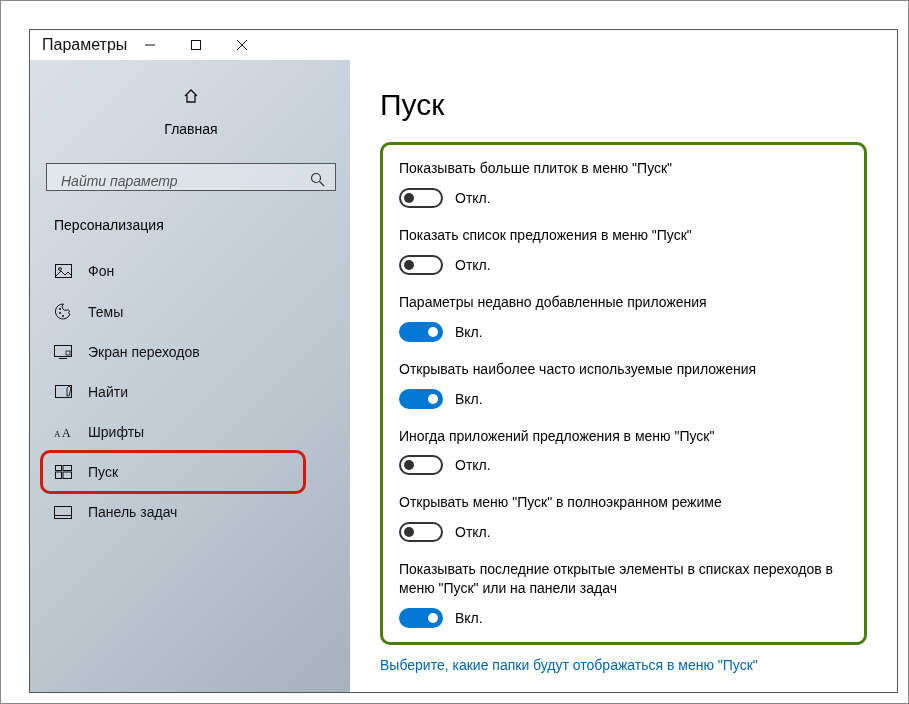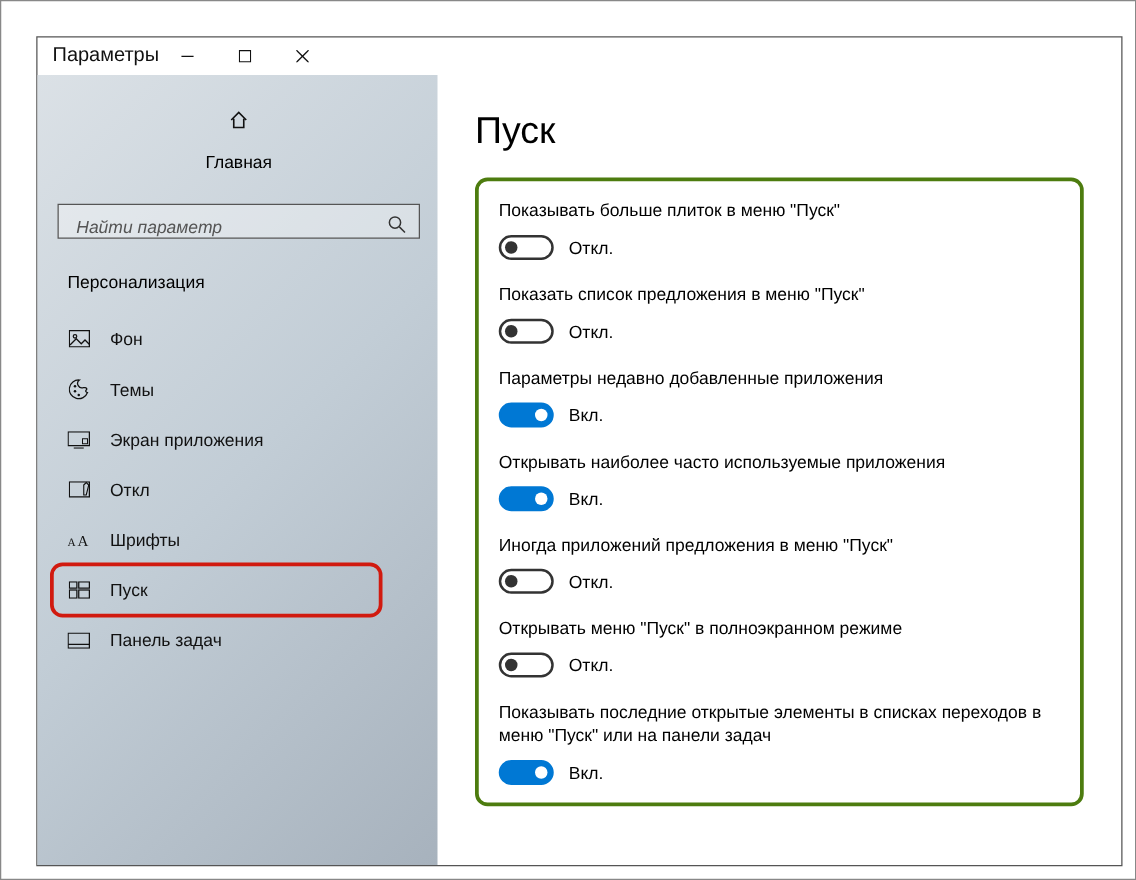--- a/index.html
+++ b/index.html
@@ -283,31 +283,31 @@
         </div>
 
         <div class="nav-item">
           <span class="icon">
             <svg width="18" height="14" viewBox="0 0 18 14">
                 <rect x="0.5" y="0.5" width="17" height="11" fill="none" stroke="#111"></rect>
                 <line x1="5" y1="13.5" x2="13" y2="13.5" stroke="#111"></line>
                 <rect x="12" y="6" width="4" height="4" fill="none" stroke="#111" stroke-width="0.8"></rect>
               </svg>
           </span>
-          <span>Экран приложения</span>
+          <span>Экран переходов</span>
         </div>
 
         <div class="nav-item">
           <span class="icon">
             <svg width="17" height="15" viewBox="0 0 17 15">
                 <rect x="0.5" y="0.5" width="16" height="12" fill="none" stroke="#111"></rect>
                 <path d="M12 3 L14 1 L16 3 L14 11 L12 11 Z" fill="none" stroke="#111" stroke-width="0.9"></path>
               </svg>
           </span>
-          <span>Откл</span>
+          <span>Найти</span>
         </div>
 
         <div class="nav-item">
           <span class="icon">
             <svg width="18" height="14" viewBox="0 0 18 14">
                 <text x="0" y="12" font-size="9" font-family="Segoe UI" fill="#111">A</text>
                 <text x="8" y="12" font-size="12" font-family="Segoe UI" fill="#111">A</text>
               </svg>
           </span>
           <span>Шрифты</span>
@@ -393,17 +393,18 @@
           <div class="setting">
             <div class="setting-label">Показывать последние открытые элементы в списках переходов в меню "Пуск" или на панели задач</div>
             <div class="toggle-row">
               <div class="toggle on"></div>
               <span class="toggle-state">Вкл.</span>
             </div>
           </div>
 
         </div>
 
+        <a class="link">Выберите, какие папки будут отображаться в меню "Пуск"</a>
       </div>
     </div>
 
   </div>
 </div>
 
 </body></html>

